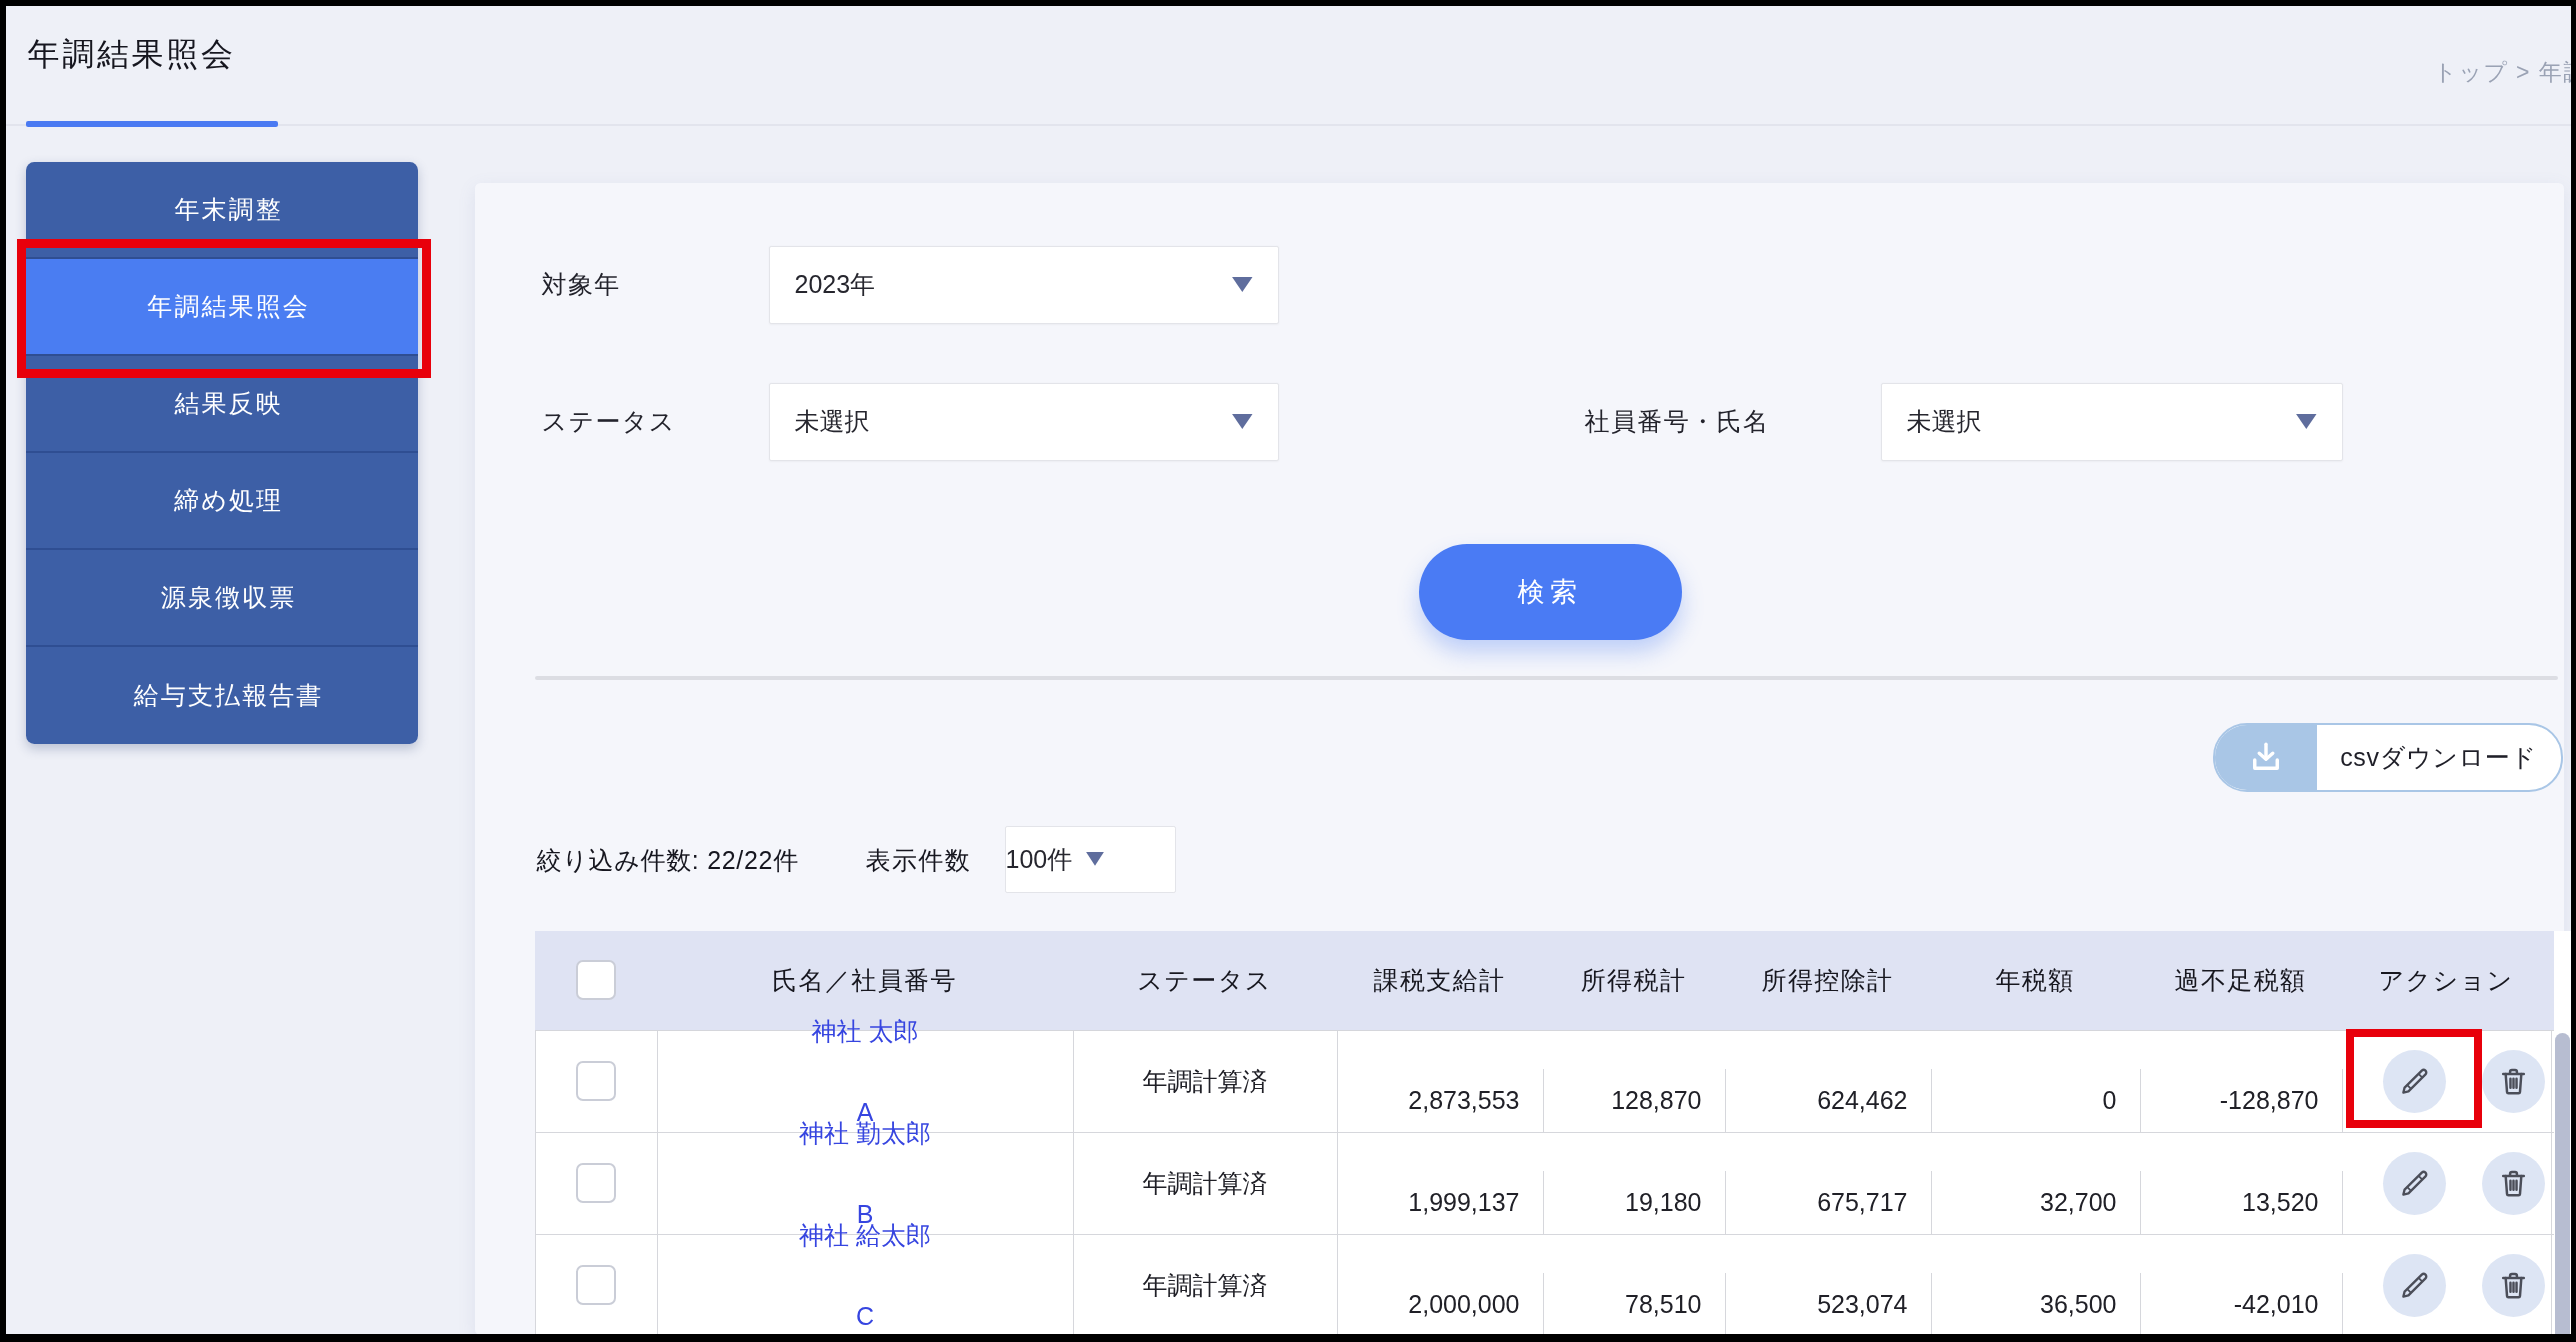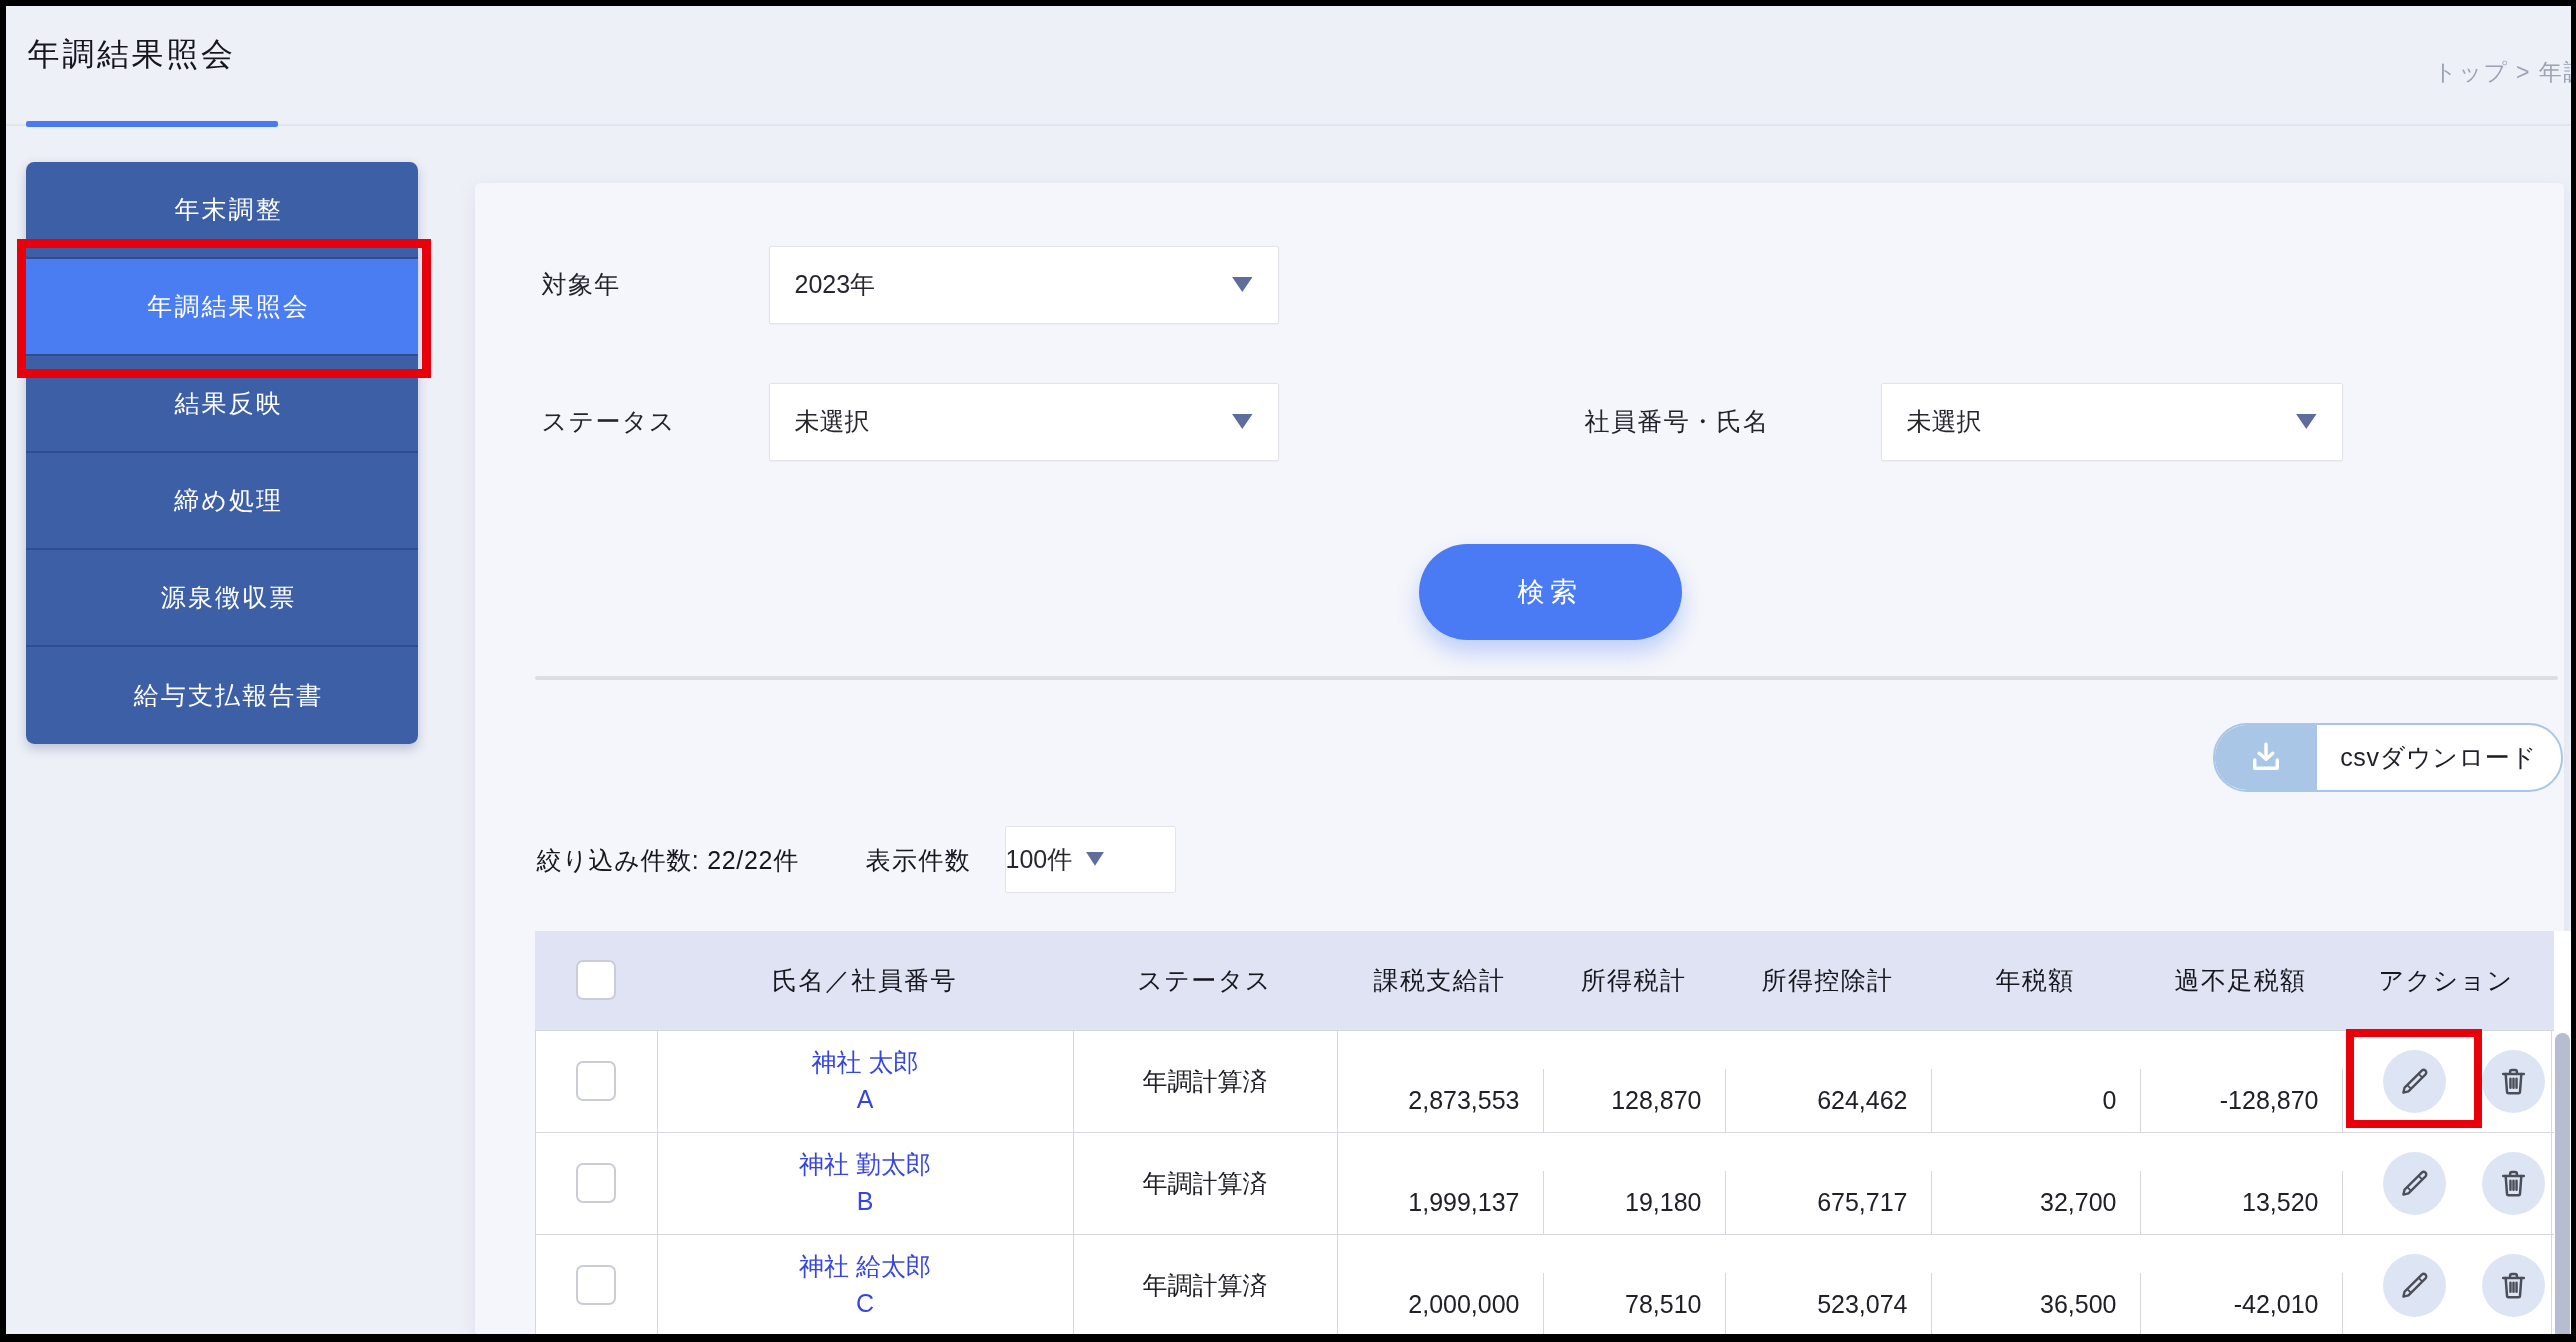--- a/index.html
+++ b/index.html
@@ -65,21 +65,21 @@
   #table { left:529px; top:925px; width:2036px; height:425px; }
   #thead { display:flex; width:2019px; height:100px; background:#dfe3f3; border-bottom:1.4px solid #d5d6db; }
   .th { display:flex; align-items:center; justify-content:center; font-size:25px; color:#17171f; letter-spacing:1.4px;text-align:center; }
   .trow { display:flex; width:2019px; height:102px; background:#fff; border-bottom:1.4px solid #d6d7dc; border-left:1.4px solid #d6d7dc; }
   .td { border-right:1.4px solid #d6d7dc; display:flex; align-items:center; font-size:25px; color:#202027; }
   .col-check{width:122px} .col-name{width:416px} .col-status{width:264px}
   .col-c1{width:206px} .col-c2{width:182px} .col-c3{width:206px} .col-c4{width:209px} .col-c5{width:202px}
   .col-action{width:209px}
   .td.center { justify-content:center; }
   .td.num { justify-content:flex-end; padding-right:23px;margin-top:38px; }
-  .name-cell { flex-direction:column; justify-content:center; color:#3645e0; line-height:1.5; cursor:pointer; text-align:center; }
+  .name-cell { flex-direction:column; justify-content:flex-end; color:#3645e0; line-height:1.5; cursor:pointer; text-align:center;gap:44px; }
   .checkbox { width:40px; height:40px; background:#fff; border:2.1px solid #cacdd7; border-radius:6.9px; cursor:pointer; }
   .td.actions { padding-left:40px; gap:36px; }
   .icon-btn { width:63px; height:63px; border-radius:50%; background:#dde5f4; display:flex; align-items:center;
               justify-content:center; cursor:pointer; flex:0 0 auto; }
   
   #scroll-strip { position:absolute; right:0; top:0; width:16.5px; height:100%; background:#fff; }
   #scroll-thumb { position:absolute; left:0.7px; top:102px; width:15px; height:322px; background:#b7bdd1; border-radius:7.5px 7.5px 0 0; }
 </style>
 </head>
 <body>

